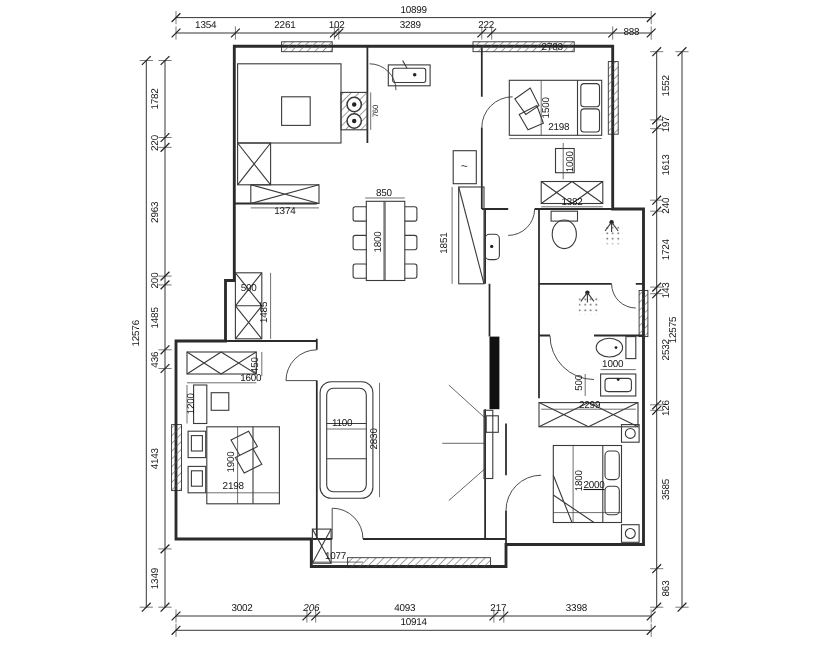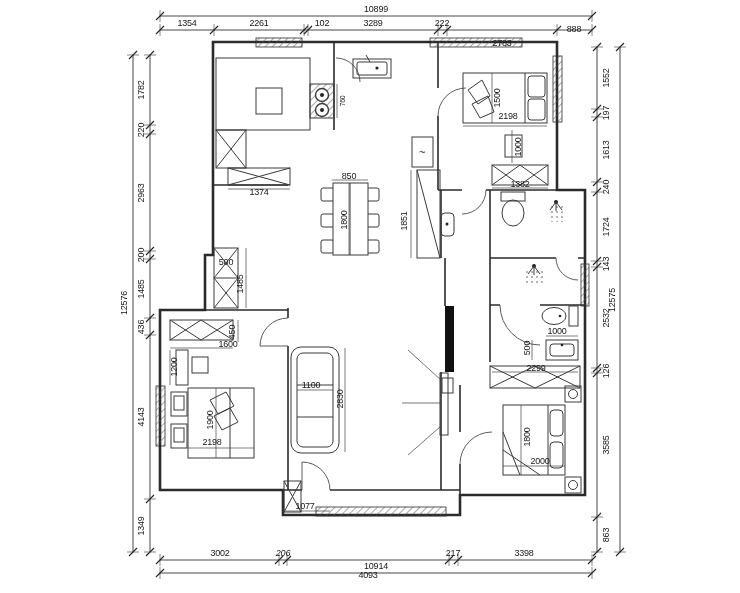--- a/index.html
+++ b/index.html
@@ -275,28 +275,28 @@
       <line x1="614" y1="47" x2="626" y2="47" stroke="#555" stroke-width="0.7"></line>
       <line x1="616" y1="51" x2="624" y2="43" stroke="#222" stroke-width="1.1"></line>
       <line x1="614" y1="552" x2="626" y2="552" stroke="#555" stroke-width="0.7"></line>
       <line x1="616" y1="556" x2="624" y2="548" stroke="#222" stroke-width="1.1"></line>
     </svg>
 
   <div id="label-layer">
       <div class="dim-label" style="left: 376px; top: 9px;">10899</div>
       <div class="dim-label" style="left: 187px; top: 23px;">1354</div>
       <div class="dim-label" style="left: 259px; top: 23px;">2261</div>
-      <div class="dim-label" style="left: 306px; top: 23px; margin-left: 16px;">102</div>
+      <div class="dim-label" style="left: 306px; top: 23px;">102</div>
       <div class="dim-label" style="left: 373px; top: 23px;">3289</div>
       <div class="dim-label" style="left: 442px; top: 23px;">222</div>
       <div class="dim-label" style="left: 502px; top: 23px; margin-top: 20px;">2783</div>
       <div class="dim-label" style="left: 574px; top: 29px;">888</div>
       <div class="dim-label" style="left: 220px; top: 553px;">3002</div>
       <div class="dim-label" style="left: 283px; top: 553px; font-style: italic;">206</div>
-      <div class="dim-label" style="left: 368px; top: 553px; margin-top: 22px;">4093</div>
+      <div class="dim-label" style="left: 368px; top: 553px;">4093</div>
       <div class="dim-label" style="left: 453px; top: 553px;">217</div>
       <div class="dim-label" style="left: 524px; top: 553px;">3398</div>
       <div class="dim-label" style="left: 376px; top: 566px;">10914</div>
       <div class="dim-label v" style="left: 124px; top: 303px;">12576</div>
       <div class="dim-label v" style="left: 141px; top: 90px;">1782</div>
       <div class="dim-label v" style="left: 141px; top: 130px;">220</div>
       <div class="dim-label v" style="left: 141px; top: 193px;">2963</div>
       <div class="dim-label v" style="left: 141px; top: 255px;">200</div>
       <div class="dim-label v" style="left: 141px; top: 289px;">1485</div>
       <div class="dim-label v" style="left: 141px; top: 327px;">436</div>
@@ -319,21 +319,21 @@
       <div class="dim-label v" style="left: 404px; top: 221px;">1851</div>
       <div class="dim-label v small" style="left: 342px; top: 101px;">760</div>
       <div class="dim-label v" style="left: 497px; top: 98px;">1500</div>
       <div class="dim-label" style="left: 508px; top: 116px;">2198</div>
       <div class="dim-label v" style="left: 518px; top: 147px;">1000</div>
       <div class="dim-label" style="left: 520px; top: 184px;">1382</div>
       <div class="dim-label" style="left: 557px; top: 331px;">1000</div>
       <div class="dim-label v" style="left: 527px; top: 348px;">500</div>
       <div class="dim-label" style="left: 536px; top: 368px;">2299</div>
       <div class="dim-label v" style="left: 527px; top: 437px;">1800</div>
-      <div class="dim-label" style="left: 540px; top: 461px;">2000</div>
+      <div class="dim-label" style="left: 540px; top: 441px; text-decoration: underline;">2000</div>
       <div class="dim-label" style="left: 226px; top: 262px;">500</div>
       <div class="dim-label v" style="left: 240px; top: 284px;">1485</div>
       <div class="dim-label" style="left: 196px; top: 344px; margin-left: 32px;">1600</div>
       <div class="dim-label v" style="left: 232px; top: 332px;">450</div>
       <div class="dim-label v" style="left: 174px; top: 367px;">1200</div>
       <div class="dim-label v" style="left: 210px; top: 420px;">1900</div>
       <div class="dim-label" style="left: 212px; top: 442px;">2198</div>
       <div class="dim-label" style="left: 311px; top: 385px;">1100</div>
       <div class="dim-label v" style="left: 340px; top: 399px;">2830</div>
       <div class="dim-label" style="left: 305px; top: 506px;">1077</div>

